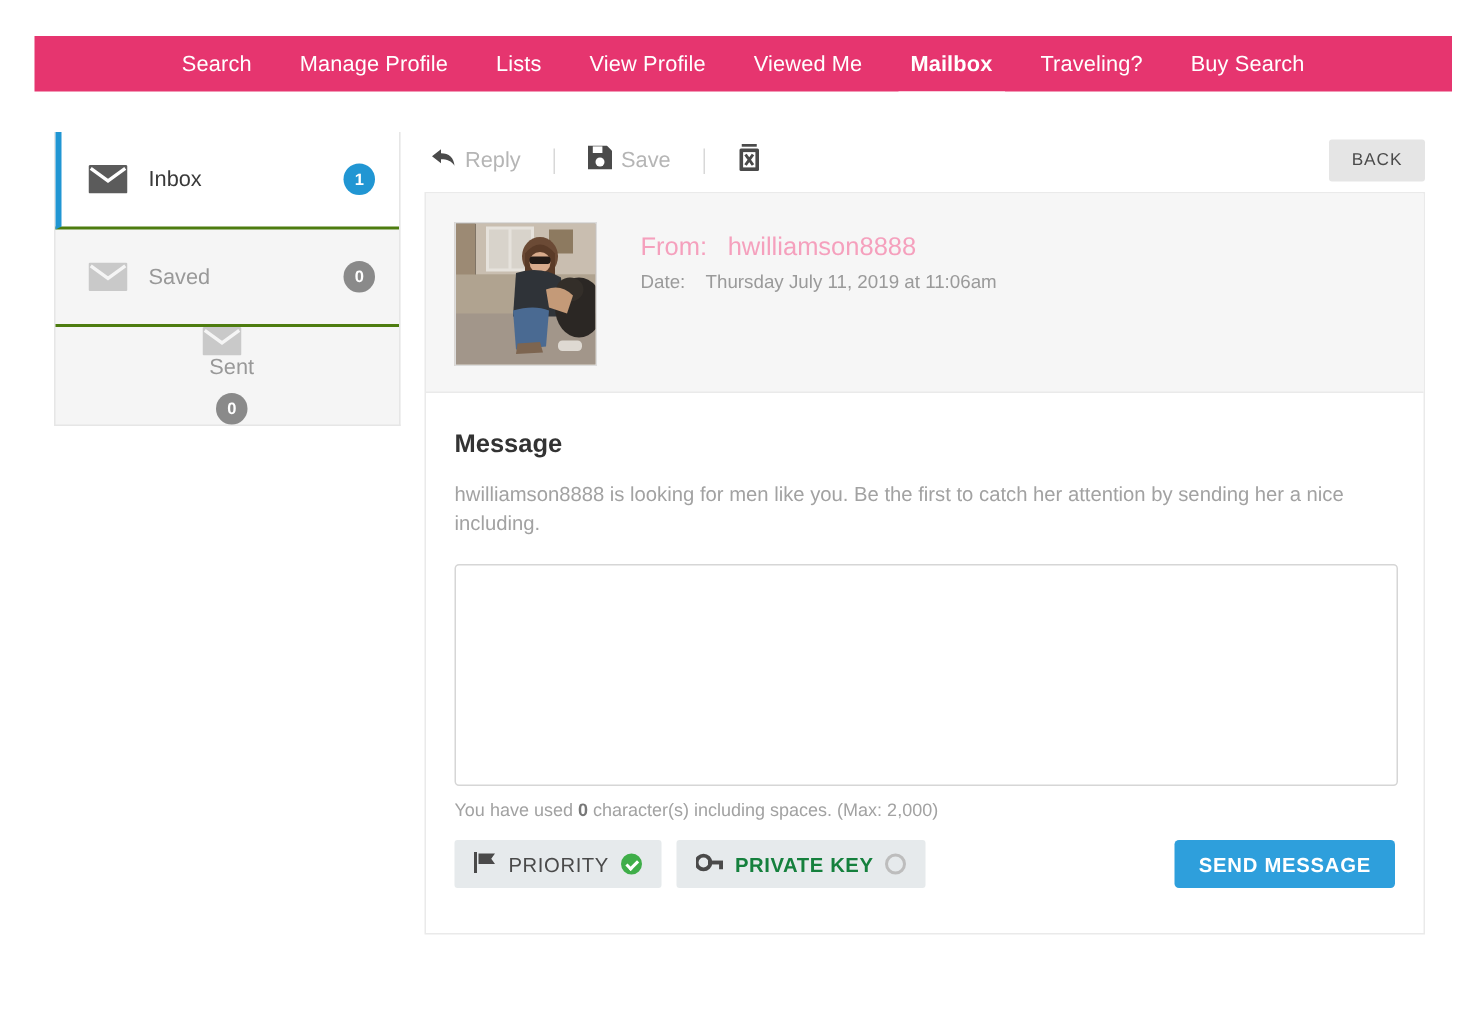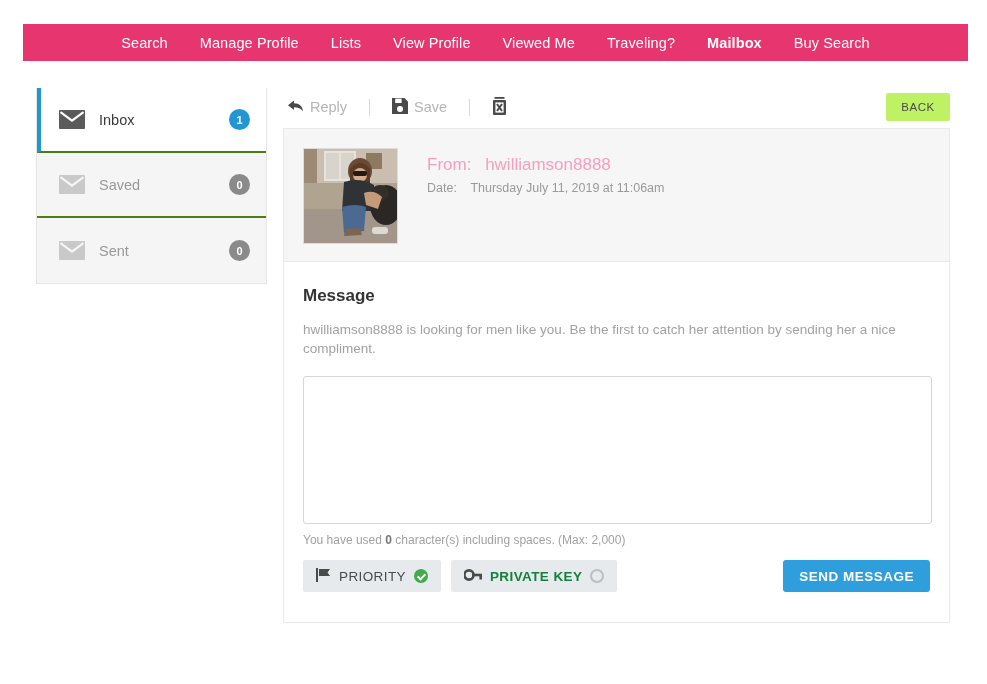--- a/index.html
+++ b/index.html
@@ -55,21 +55,21 @@
   }
   .folder {
     position: relative;
     height: 65px;
     display: flex;
     align-items: center;
     padding: 0 16px 0 22px;
     border-bottom: 2px solid #4d7c0f;
     cursor: pointer;
   }
-  .folder:last-child { border-bottom: none; }
+  .folder:last-child { border-bottom: none; flex-direction: column; }
   .folder.active {
     background: #ffffff;
     border-left: 4px solid #2196d3;
     padding-left: 18px;
   }
   .folder .env {
     width: 26px; height: 19px;
     flex: none;
     margin-right: 14px;
   }
@@ -153,21 +153,21 @@
   }
   .tsep {
     width: 1px; height: 17px;
     background: #d8d8d8;
     margin: 0 18px;
   }
   .back-btn {
     position: absolute;
     right: 0; top: 3px;
     width: 64px; height: 28px;
-    background: #bef264;
+    background: #e5e5e5;
     color: #4b4b4b;
     font-size: 11.5px;
     letter-spacing: .6px;
     display: flex;
     align-items: center;
     justify-content: center;
     border-radius: 2px;
     cursor: pointer;
   }
 
@@ -269,25 +269,25 @@
     </div>
   <div class="nav-item">
       <span>Lists</span>
     </div>
   <div class="nav-item">
       <span>View Profile</span>
     </div>
   <div class="nav-item">
       <span>Viewed Me</span>
     </div>
-  <div class="nav-item">
-      <span>Traveling?</span>
-    </div>
   <div class="nav-item active">
       <span>Mailbox</span>
+    </div>
+  <div class="nav-item">
+      <span>Traveling?</span>
     </div>
   <div class="nav-item">
       <span>Buy Search</span>
     </div>
 </div>
 
 <div class="sidebar">
 
   <div class="folder active">
     <span class="env">
@@ -400,21 +400,21 @@
       </div>
       <div class="date-line">
         <span>Date:</span>
         <span class="dval">Thursday July 11, 2019 at 11:06am</span>
       </div>
     </div>
   </div>
 
   <div class="body-wrap">
     <div class="msg-title">Message</div>
-    <p class="msg-text">hwilliamson8888 is looking for men like you. Be the first to catch her attention by sending her a nice compliment.</p>
+    <p class="msg-text">hwilliamson8888 is looking for men like you. Be the first to catch her attention by sending her a nice including.</p>
 
     <textarea class="reply-area" placeholder="" style=""></textarea>
 
     <div class="counter">
       <span>You have used</span>
       <b>0</b>
       <span>character(s) including spaces. (Max: 2,000)</span>
     </div>
 
     <div class="opt-row">

